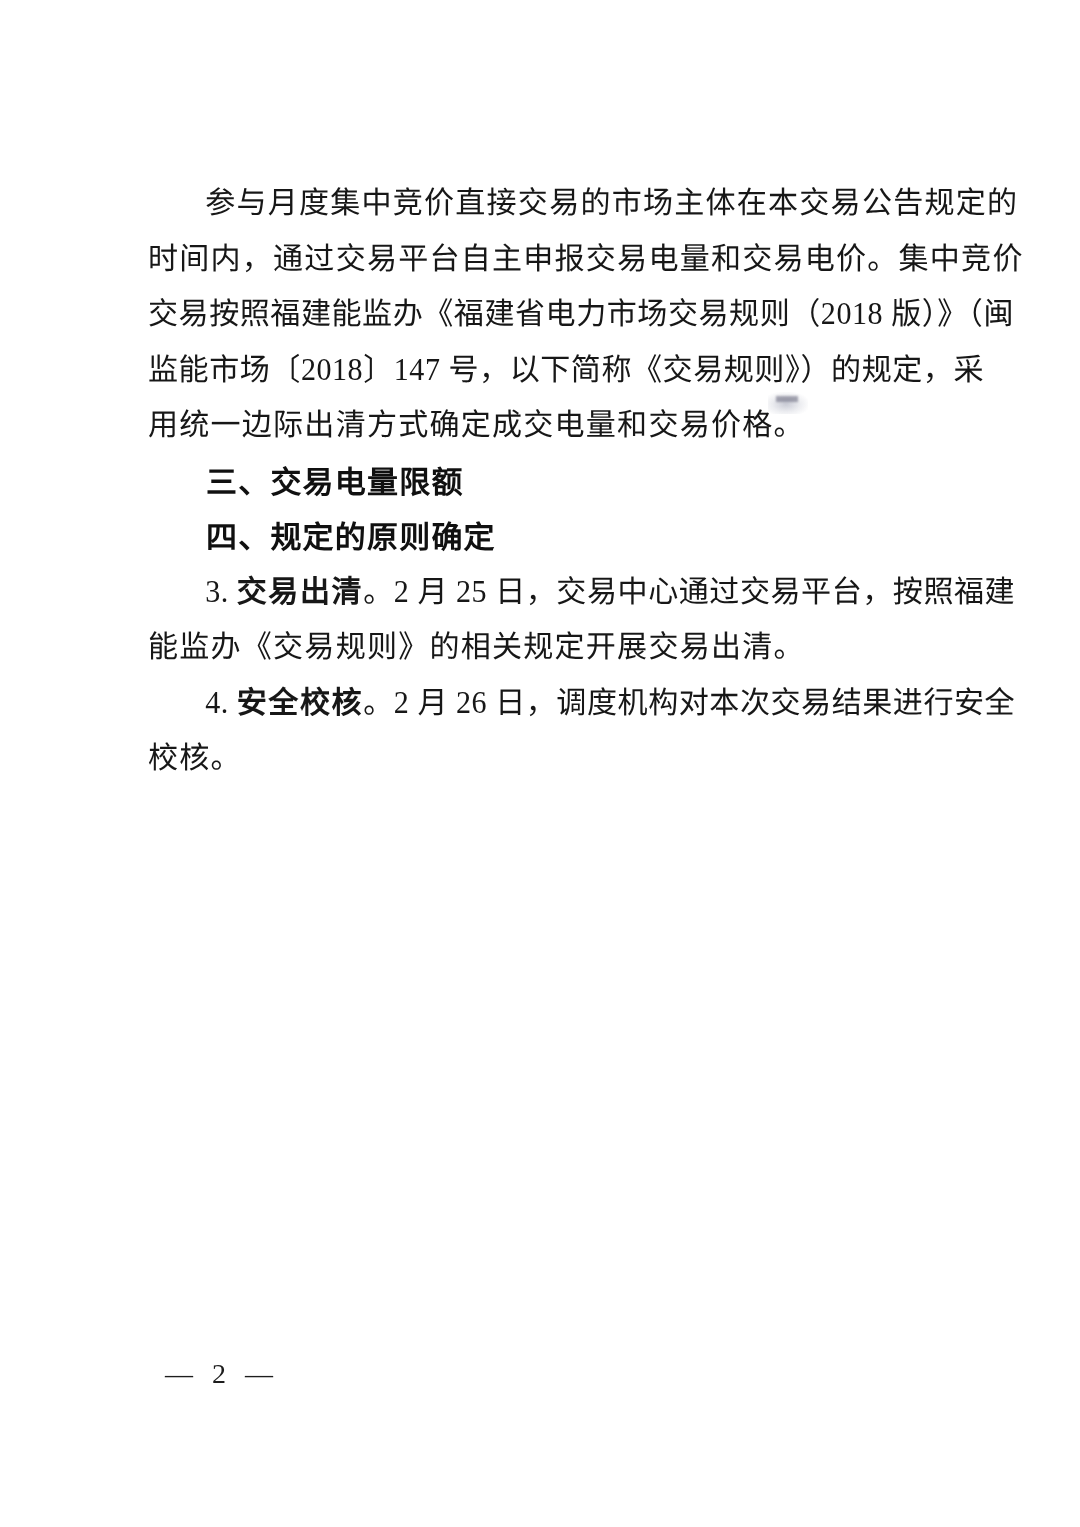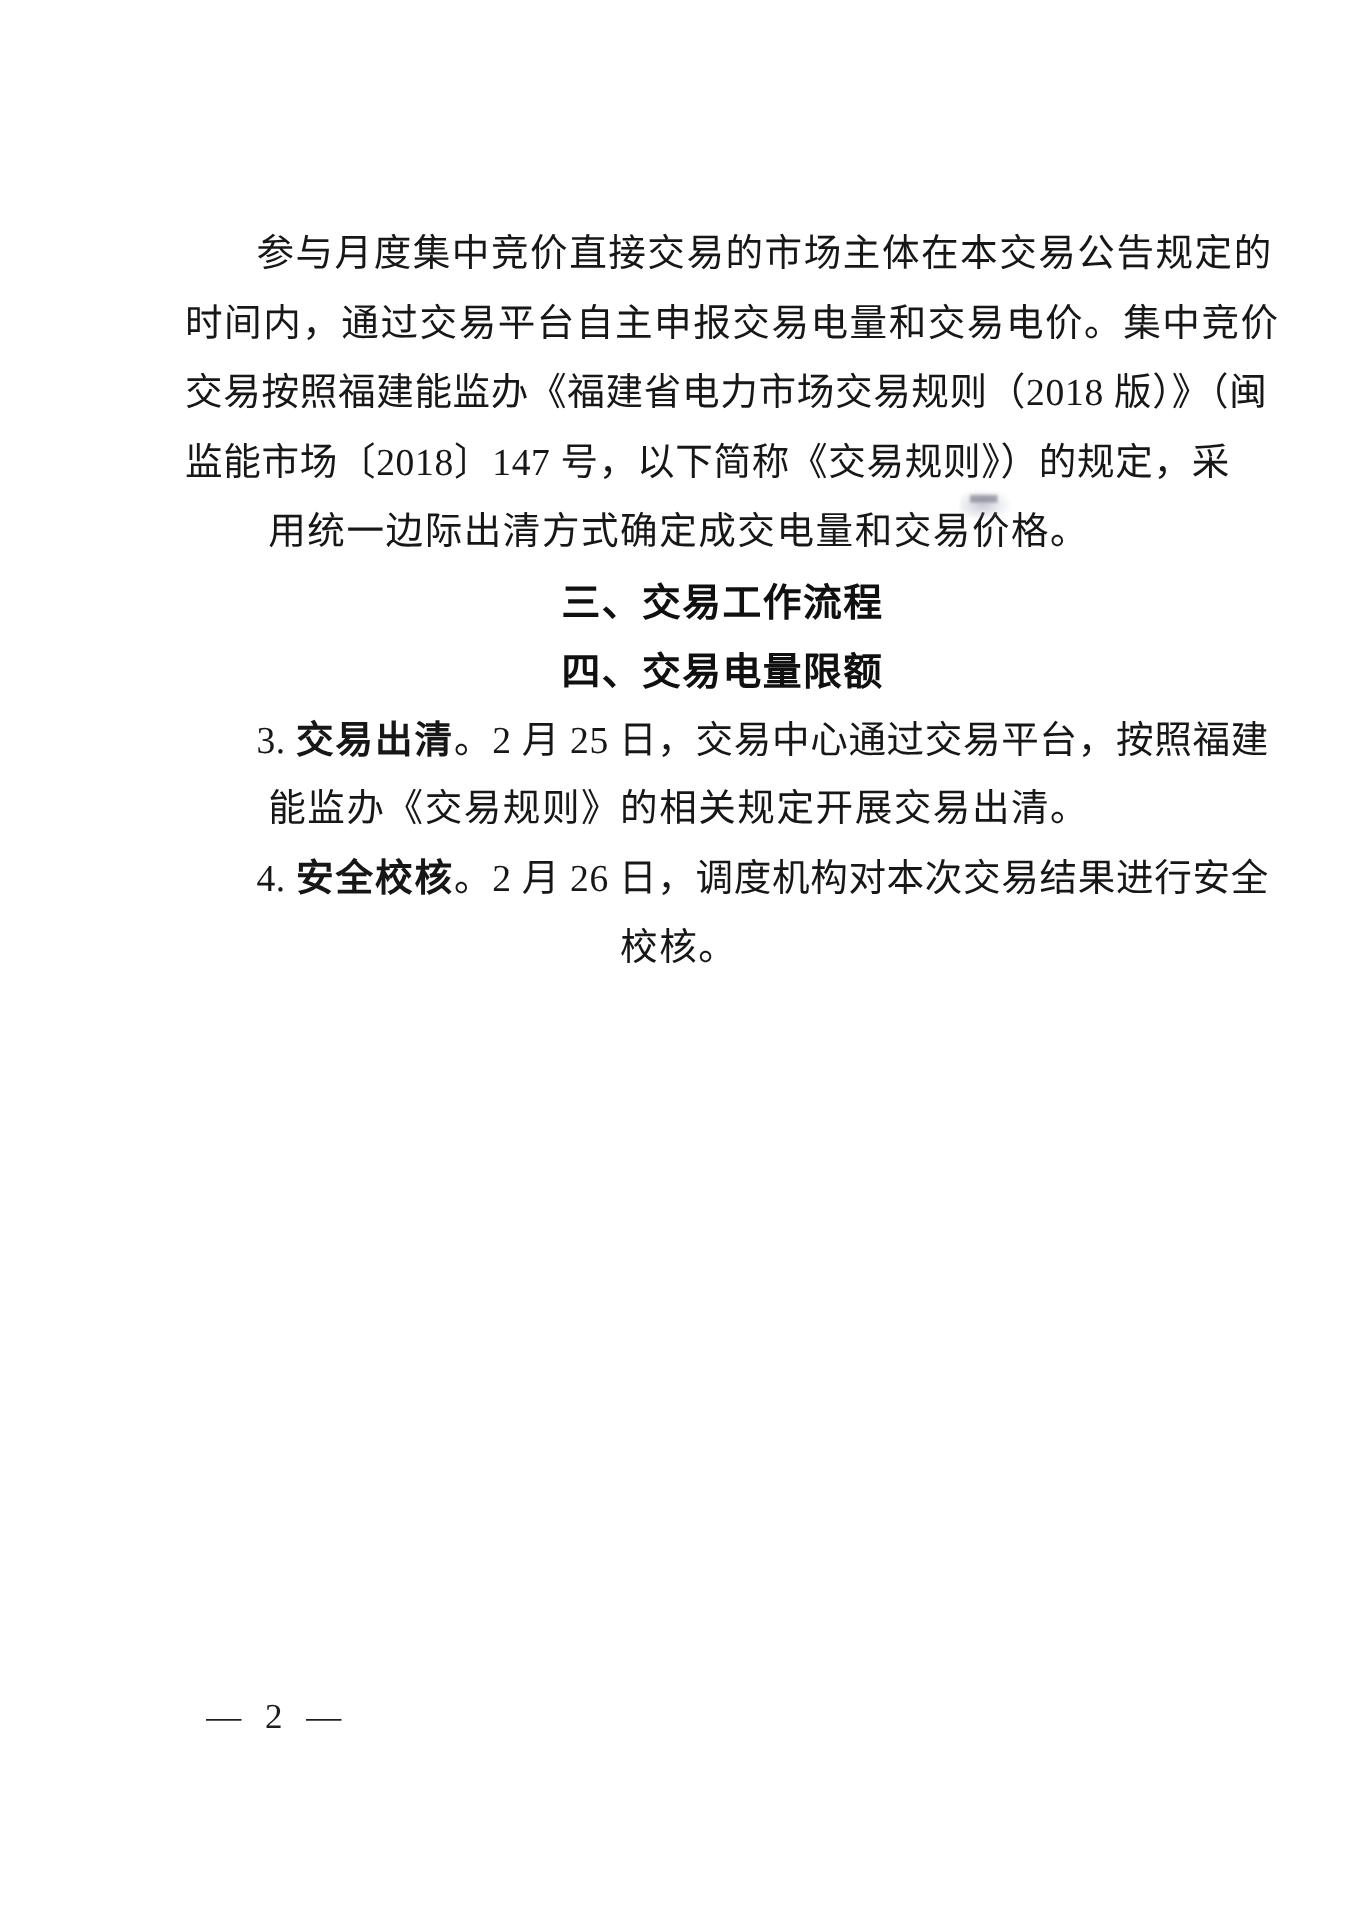--- a/index.html
+++ b/index.html
@@ -18,21 +18,20 @@
     color: #1c1c1c;
     -webkit-font-smoothing: antialiased;
   }
 
   
   .body-area {
     position: absolute;
     left: 148px;
     top: 176px;
     width: 802px;
-    text-align: center;
   }
 
   
   .doc-line {
     height: 55.5px;
     line-height: 55.5px;
     white-space: nowrap;
     font-size: 30.5px;
     letter-spacing: 0.2px;
     color: #171717;
@@ -120,24 +119,24 @@
   <div class="body-area">
 
     <div>
       <div class="doc-line t-body indent2 just-2">参与月度集中竞价直接交易的市场主体在本交易公告规定的</div>
       <div class="doc-line t-body just-2">时间内，通过交易平台自主申报交易电量和交易电价。集中竞价</div>
       <div class="doc-line t-body just-1">交易按照福建能监办《福建省电力市场交易规则（2018 版）》（闽</div>
       <div class="doc-line t-body just-1">监能市场〔2018〕147 号，以下简称《交易规则》）的规定，采</div>
       <div class="doc-line t-body just-2">用统一边际出清方式确定成交电量和交易价格。</div>
     </div>
 
-    <div class="heading">三、交易工作流程</div>
+    <div class="heading">三、交易电量限额</div>
 
 
-    <div class="heading">四、交易电量限额</div>
+    <div class="heading">四、规定的原则确定</div>
 
 
 
     <div>
       <div class="doc-line t-body indent2 just-1"><span class="num">3.</span><span>&nbsp;</span><span class="label">交易出清</span><span>。2 月 25 日，交易中心通过交易平台，按照福建</span></div>
       <div class="doc-line t-body just-2">能监办《交易规则》的相关规定开展交易出清。</div>
     </div>
 
     <div>
       <div class="doc-line t-body indent2 just-1"><span class="num">4.</span><span>&nbsp;</span><span class="label">安全校核</span><span>。2 月 26 日，调度机构对本次交易结果进行安全</span></div>

